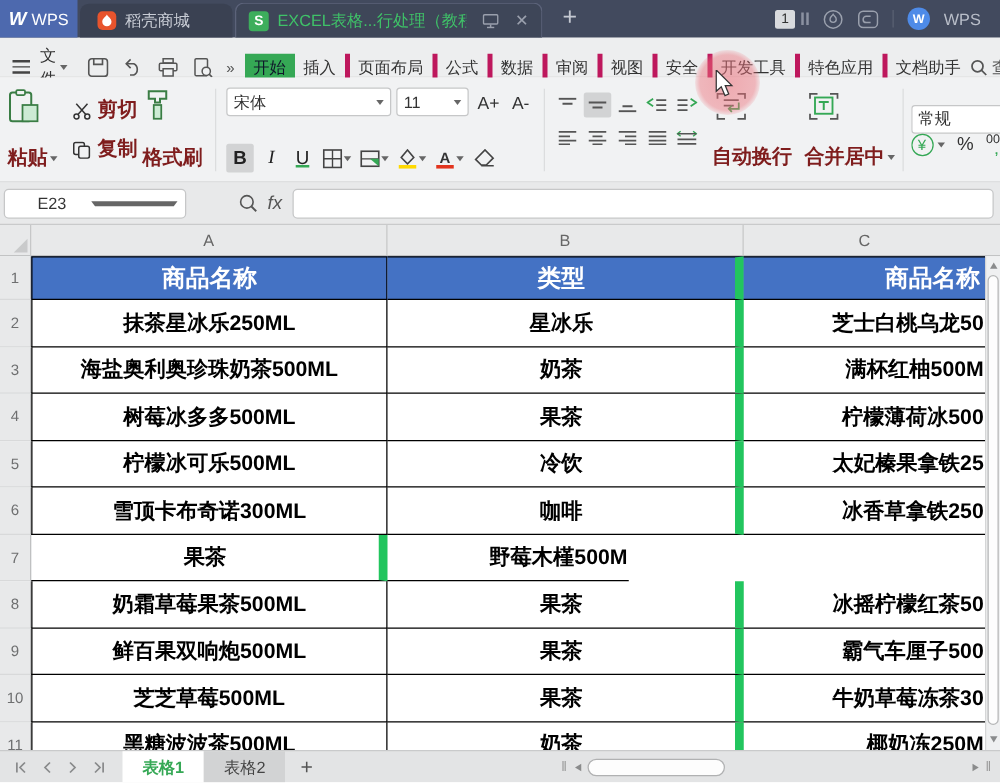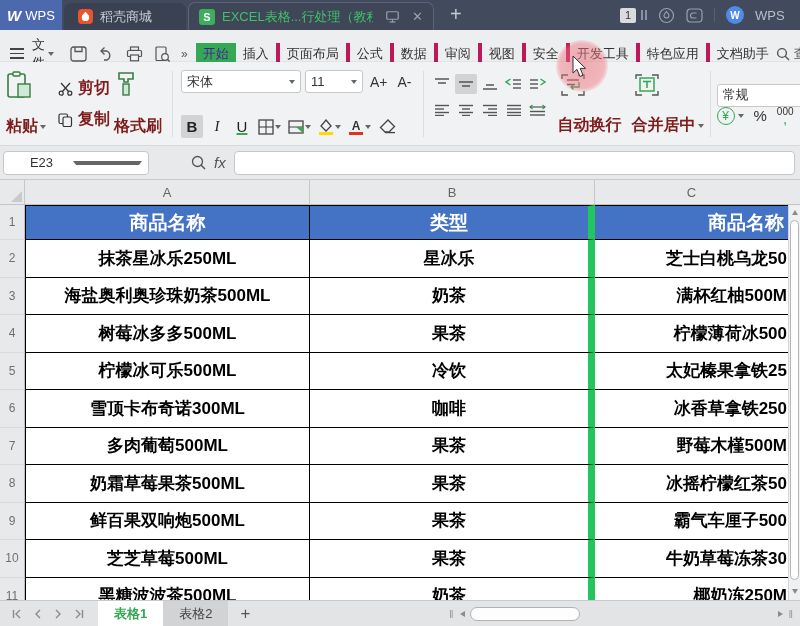--- a/index.html
+++ b/index.html
@@ -32,38 +32,38 @@
   .hamb { display:flex; flex-direction:column; gap:3px; margin-right:8px; }
   .hamb i { width:14px; height:1.6px; background:#444; display:block; }
   .filelbl { margin-right:3px; }
   .caret { width:0; height:0; border-left:3.5px solid transparent; border-right:3.5px solid transparent; border-top:4px solid #666; display:inline-block; }
   .m-div { width:1px; height:16px; background:#D5D6D7; margin:0 8px; }
   .qicons { display:flex; align-items:center; gap:11px; color:#555; }
   .dblchev { color:#555; font-size:12px; margin:0 8px 0 10px; }
   .menu-items { display:flex; align-items:center; height:32px; }
   .menu-item { padding:3px 7px; white-space:nowrap; border-right:4px solid #be185d; line-height:16px; }
   .menu-item:last-child { border-right:none; }
-  .menu-item.active { background:var(--accent,#35A855); color:#4c1d95; border-right:none; }
+  .menu-item.active { background:var(--accent,#35A855); color:#0f172a; border-right:none; }
   .menu-right { margin-left:auto; display:flex; align-items:center; gap:14px; color:#555; white-space:nowrap; }
   .srch { display:flex; align-items:center; gap:4px; }
 
   
   .toolbar { height:84px; background:#F1F2F3; display:flex; padding:7px 0 6px 6px; position:relative; border-bottom:1px solid #D8D9DA; }
   .t-div { width:1px; background:#DCDDDE; margin:2px 6px; }
   .grp { display:flex; }
   .vcol { display:flex; flex-direction:column; align-items:flex-start; justify-content:space-between; }
   .lbl12 { font-size:16px; color:#7f1d1d; white-space:nowrap; display:flex; align-items:center; gap:2px;font-weight:bold; }
   .paste-blk { width:48px; padding:2px 0; }
   .cutcopy { display:flex; flex-direction:column; justify-content:center; gap:10px; margin:0 4px; }
   .cutcopy .lbl12 { gap:5px; }
   .painter-blk { width:52px; padding:2px 0; }
   .fontgrp { display:flex; flex-direction:column; justify-content:space-between; padding:1px 2px; }
   .selrow { display:flex; align-items:center; gap:4px; }
   .selbox { background:#fff; border:1px solid #C6C7C8; border-radius:3px; height:23px; display:flex; align-items:center; padding:0 5px; font-size:13px; color:#333; justify-content:space-between; }
-  .fname { width:120px; }
+  .fname { width:132px; }
   .fsize { width:58px; }
   .aplus { font-size:14px; color:#333; padding:0 3px; }
   .btnrow { display:flex; align-items:center; gap:3px; }
   .fbtn { min-width:22px; height:23px; display:flex; align-items:center; justify-content:center; font-size:15px; color:#222; border-radius:2px; padding:0 2px; gap:1px; }
   .fbtn.on { background:#D2D3D4; }
   .bold { font-weight:bold; }
   .ital { font-style:italic; font-family:"Liberation Serif",serif; }
   .undl { text-decoration:underline; text-decoration-color:#35A855; text-decoration-thickness:2px; }
   .aligngrid { display:grid; grid-template-columns:repeat(5,24px); grid-template-rows:26px 26px; align-items:center; justify-items:center; margin-top:2px; }
   .abtn { width:22px; height:20px; display:flex; align-items:center; justify-content:center; border-radius:2px; }
@@ -525,21 +525,20 @@
 
   <div class="grid-row">
     <div class="row-num">6</div>
     <div class="cell col-a">雪顶卡布奇诺300ML</div>
     <div class="cell col-b">咖啡</div>
     <div class="cell col-c">冰香草拿铁250</div>
   </div>
 
   <div class="grid-row">
     <div class="row-num">7</div>
-    <div class="cell col-a">多肉葡萄500ML</div>
     <div class="cell col-b">果茶</div>
     <div class="cell col-c">野莓木槿500M</div>
   </div>
 
   <div class="grid-row">
     <div class="row-num">8</div>
     <div class="cell col-a">奶霜草莓果茶500ML</div>
     <div class="cell col-b">果茶</div>
     <div class="cell col-c">冰摇柠檬红茶50</div>
   </div>

